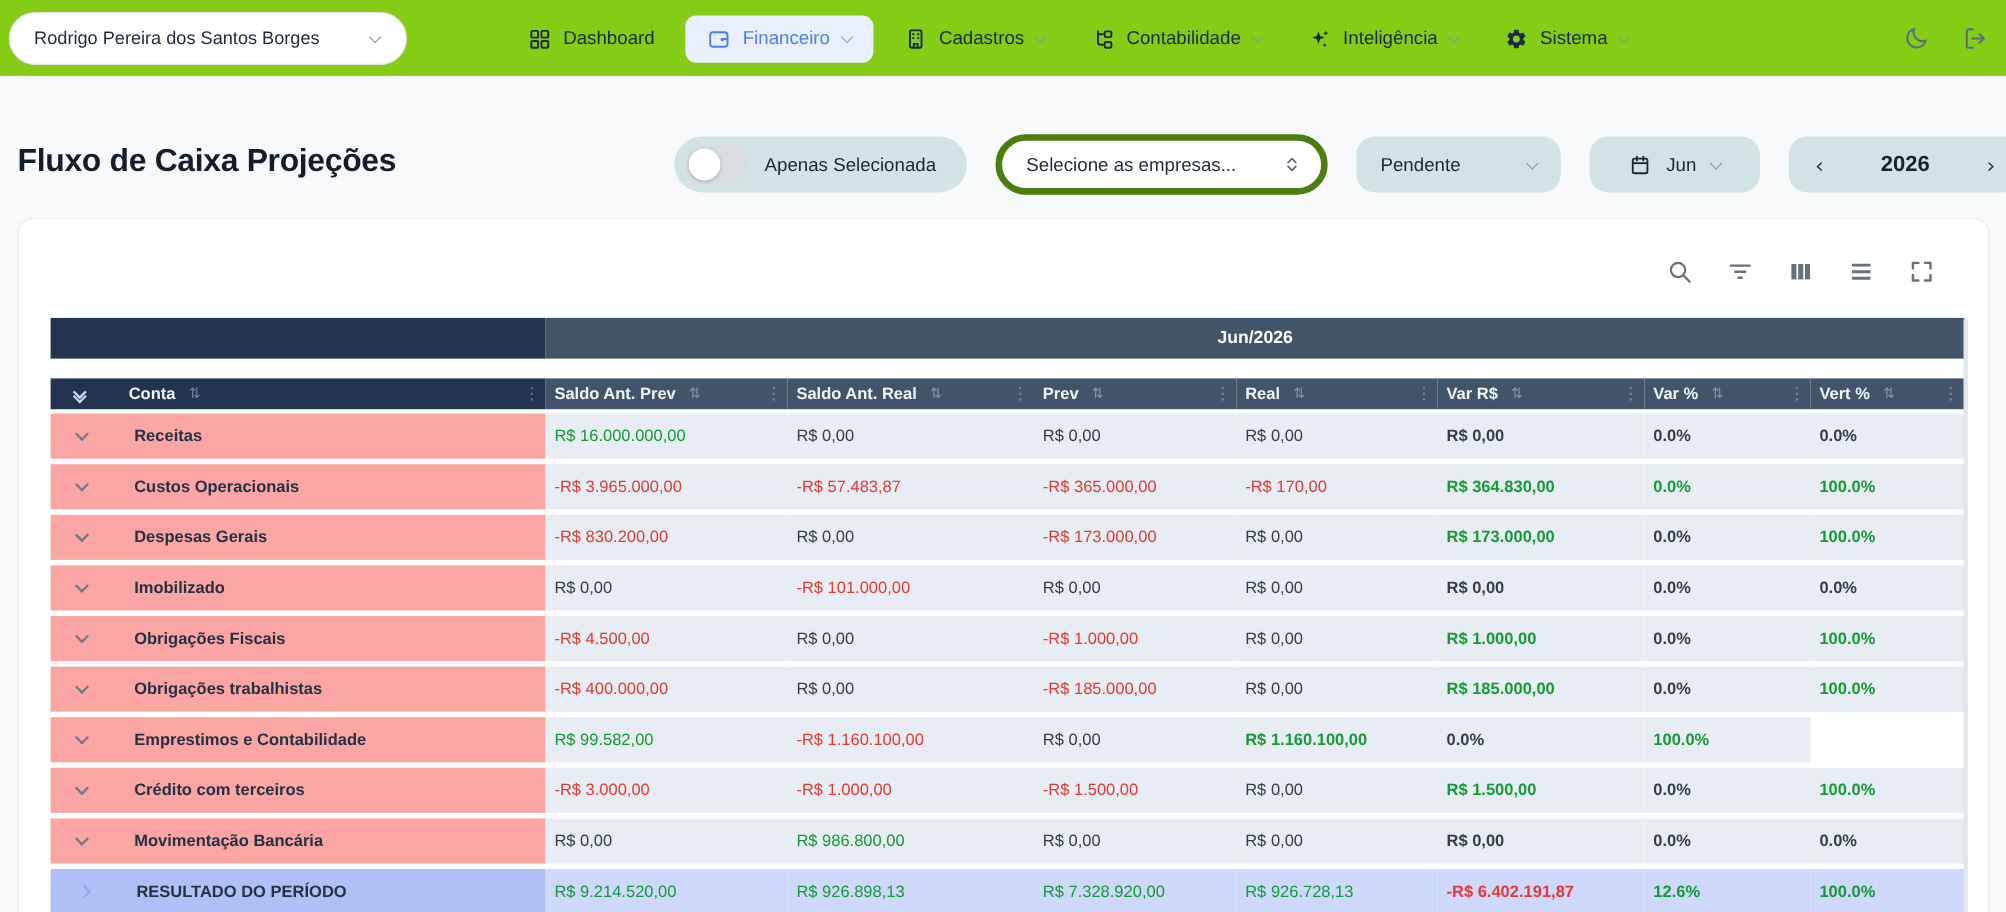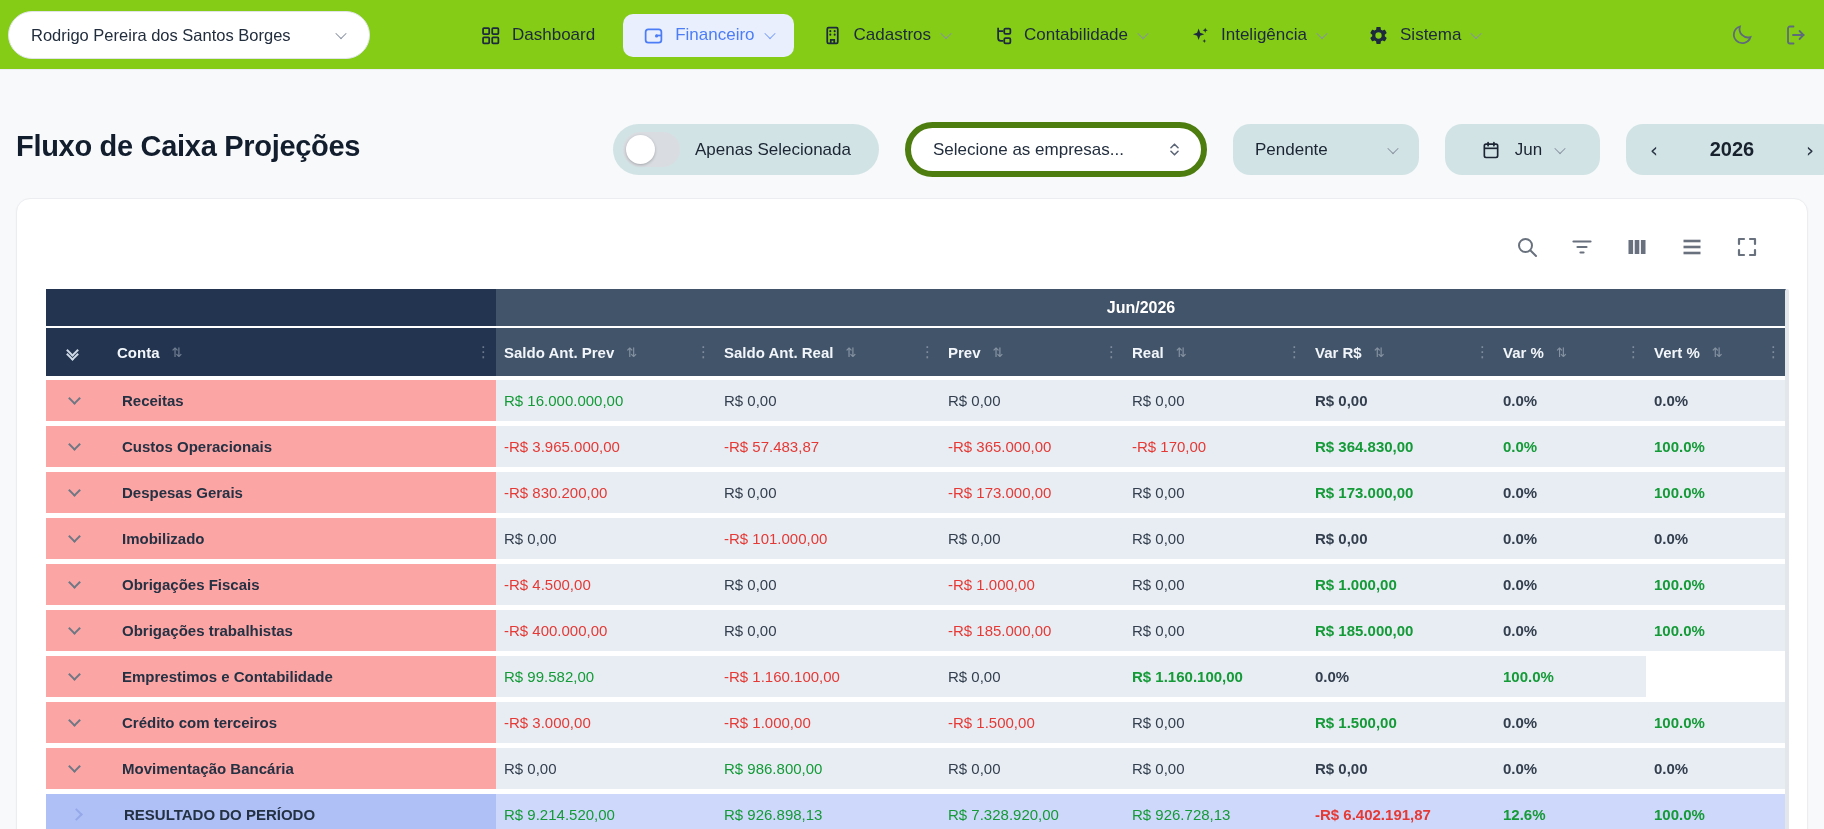--- a/index.html
+++ b/index.html
@@ -54,21 +54,21 @@
 
   
   .tablewrap { position:absolute; top:90px; left:29px; width:1740px; bottom:0; }
   .grid-row { display:grid; grid-template-columns:450px 220px 224px 184px 183px 188px 151px 1fr; }
 
   .group-row { height:39px; border-bottom:2px solid #ffffff; }
   .group-conta { background:#223450; }
   .group-period { grid-column:2 / 9; background:#42546a; color:#ffffff; font-weight:bold; font-size:16px;
                   display:flex; align-items:center; justify-content:center; }
 
-  .head-row { height:48px; }
+  .head-row { height:28px;margin-top:16px; }
   .hcell { position:relative; display:flex; align-items:center; color:#f2f6fa; font-weight:bold;
            font-size:15px; padding-left:8px; cursor:pointer; background:#42546a; }
   .hcell.first { background:#223450; padding-left:22px; }
   .hcell .sort { margin-left:12px; opacity:.38; font-size:13px; font-weight:normal;
                  font-family:"DejaVu Sans", sans-serif; }
   .hcell .dots { position:absolute; right:5px; opacity:.35; font-size:15px; font-weight:normal;
                  font-family:"DejaVu Sans", sans-serif; }
   .expand-all { display:flex; flex-direction:column; gap:0; margin-right:40px; cursor:pointer; }
   .expand-all i { display:block; width:9px; height:9px; border-right:2px solid #cfd9e6;
                   border-bottom:2px solid #cfd9e6; transform:rotate(45deg); }

